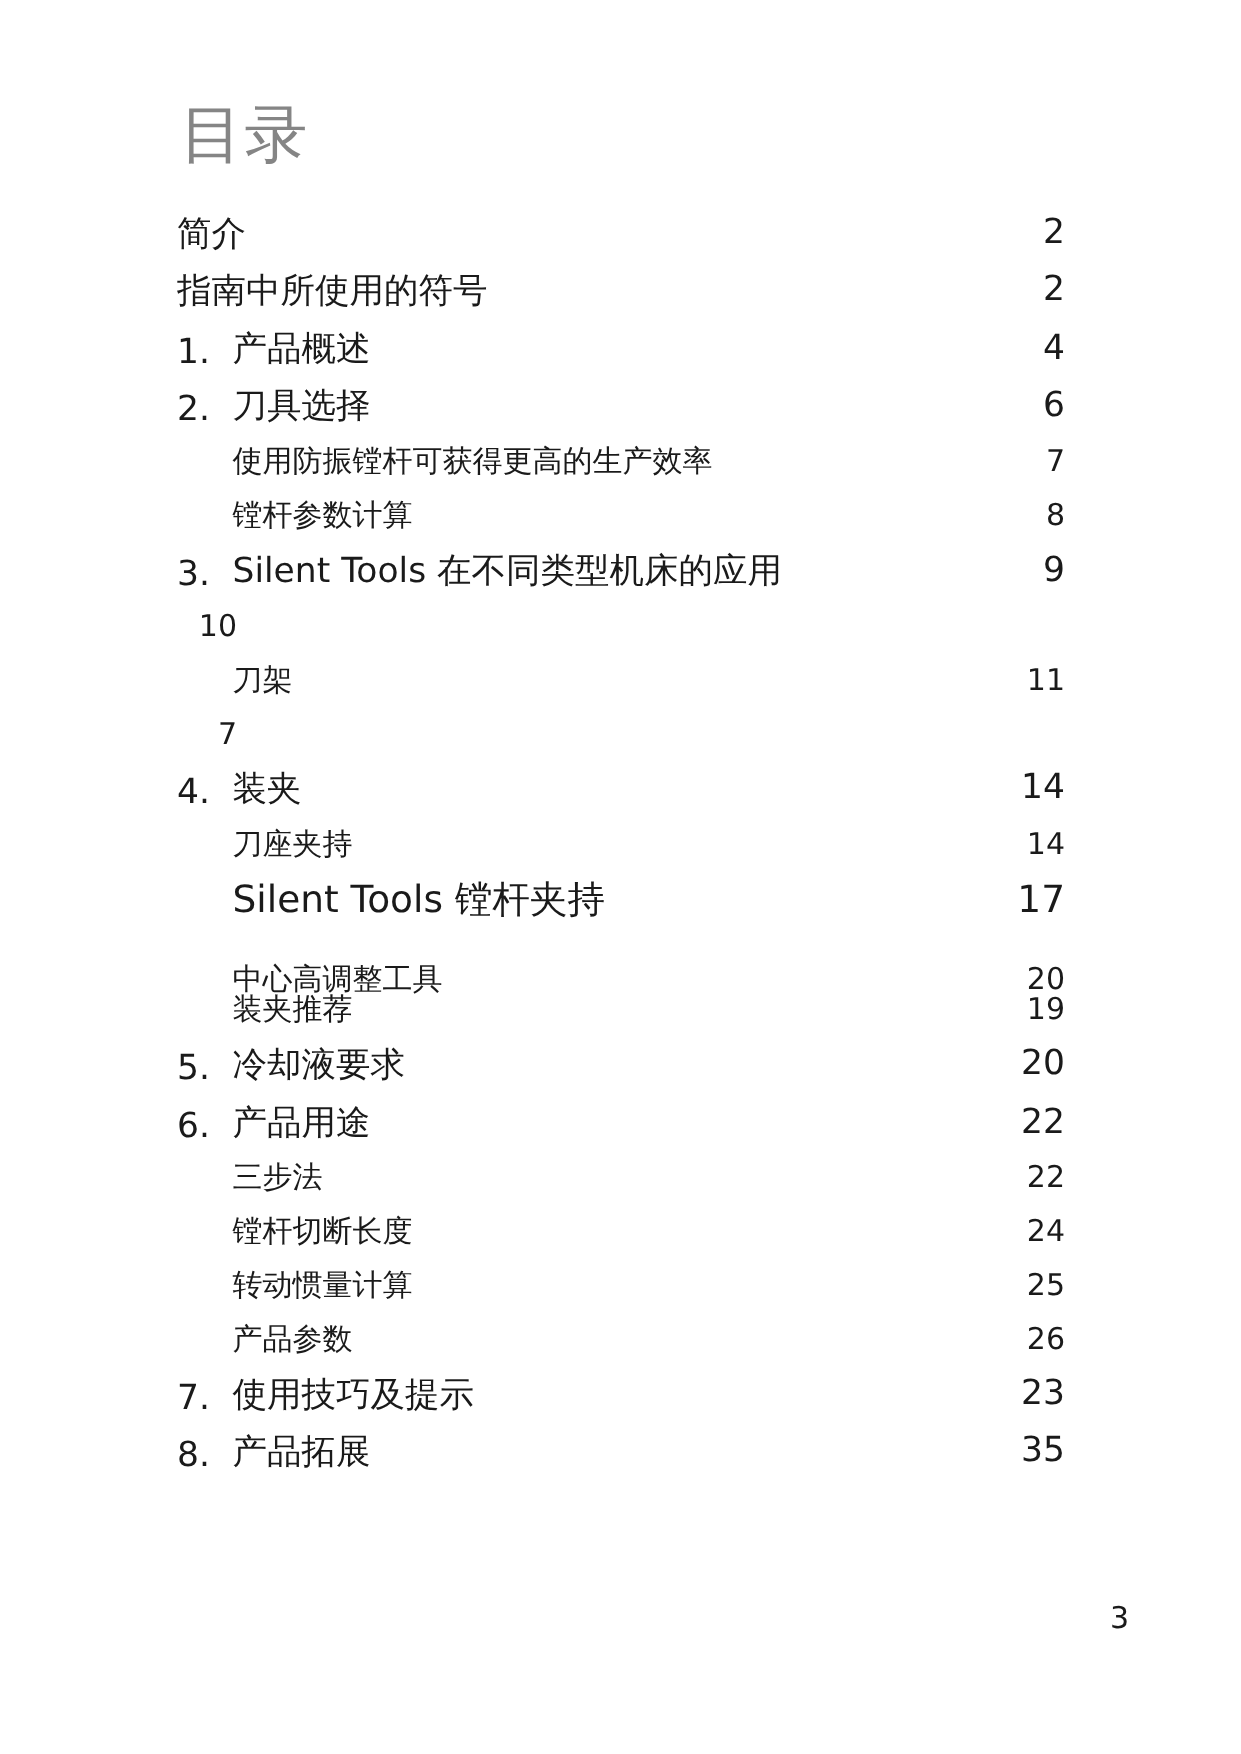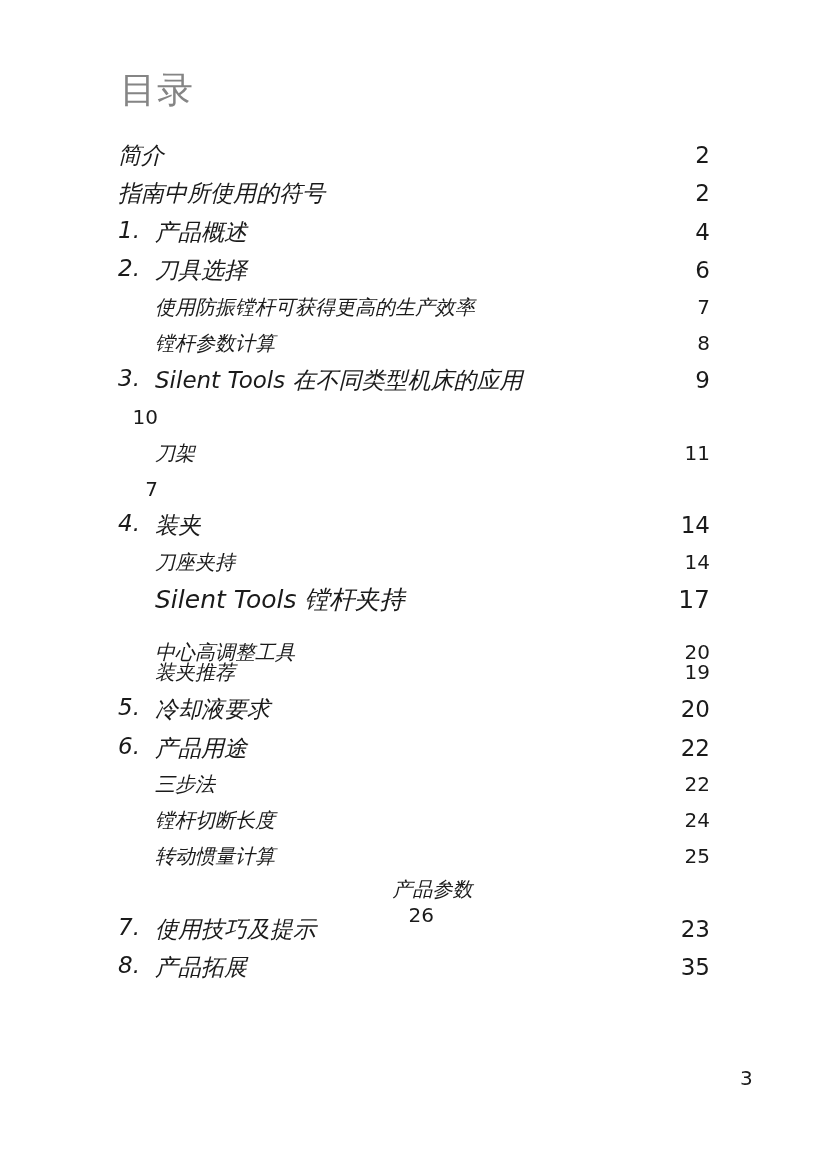--- a/index.html
+++ b/index.html
@@ -12,21 +12,21 @@
       height: 1169px;
       position: relative;
       overflow: hidden;
       font-family: "DejaVu Sans", "Liberation Sans", sans-serif;
       color: #1a1a1a;
     }
     .page-title {
       position: absolute;
       left: 120px;
       top: 68px;
-      font-size: 36px;
+      font-size: 42px;
       color: #858585;
       line-height: 44px;
       letter-spacing: 1px;
     }
     .toc {
       position: absolute;
       left: 118px;
       top: 137px;
       width: 592px;
     }
@@ -38,29 +38,29 @@
       left: 0;
       width: 592px;
     }
     .toc-row.lvl1 {
       font-size: 23px;
       height: 36px;
     }
     .toc-row.lvl2 {
       font-size: 20px;
       height: 32px;
+      gap: 24px;
     }
     .toc-row.lvl2-large {
       font-size: 25px;
       height: 34px;
     }
     .toc-left {
       display: flex;
-      align-items: flex-start;
-      font-style: italic;
+      align-items: flex-end;
     }
     .toc-num {
       display: inline-block;
       width: 37px;
     }
     .toc-indent {
       display: inline-block;
       width: 37px;
     }
     .toc-page {
@@ -204,21 +204,21 @@
       </div>
       <span class="toc-page">24</span>
     </div>
     <div class="toc-row lvl2" style="top: 703px;">
       <div class="toc-left">
         <span class="toc-indent"></span>
         <span>转动惯量计算</span>
       </div>
       <span class="toc-page">25</span>
     </div>
-    <div class="toc-row lvl2" style="top: 739px; flex-direction: column;">
+    <div class="toc-row lvl2" style="top: 739px;">
       <div class="toc-left">
         <span class="toc-indent"></span>
         <span>产品参数</span>
       </div>
       <span class="toc-page">26</span>
     </div>
     <div class="toc-row lvl1" style="top: 774px;">
       <div class="toc-left">
         <span class="toc-num">7.</span>
         <span>使用技巧及提示</span>

